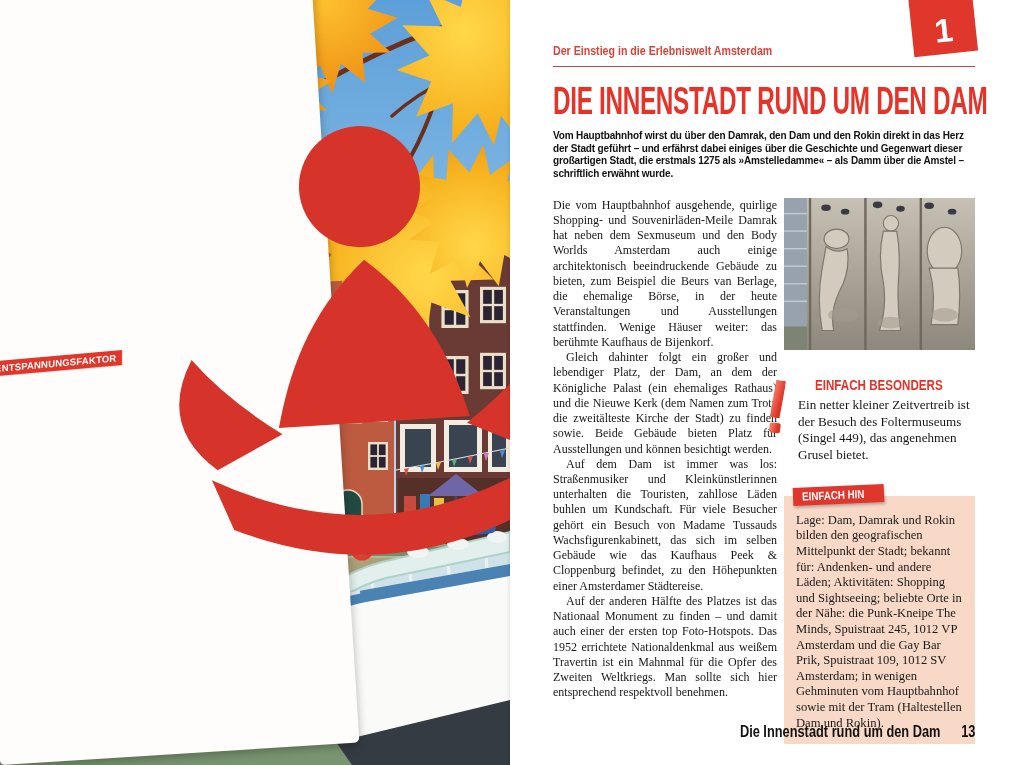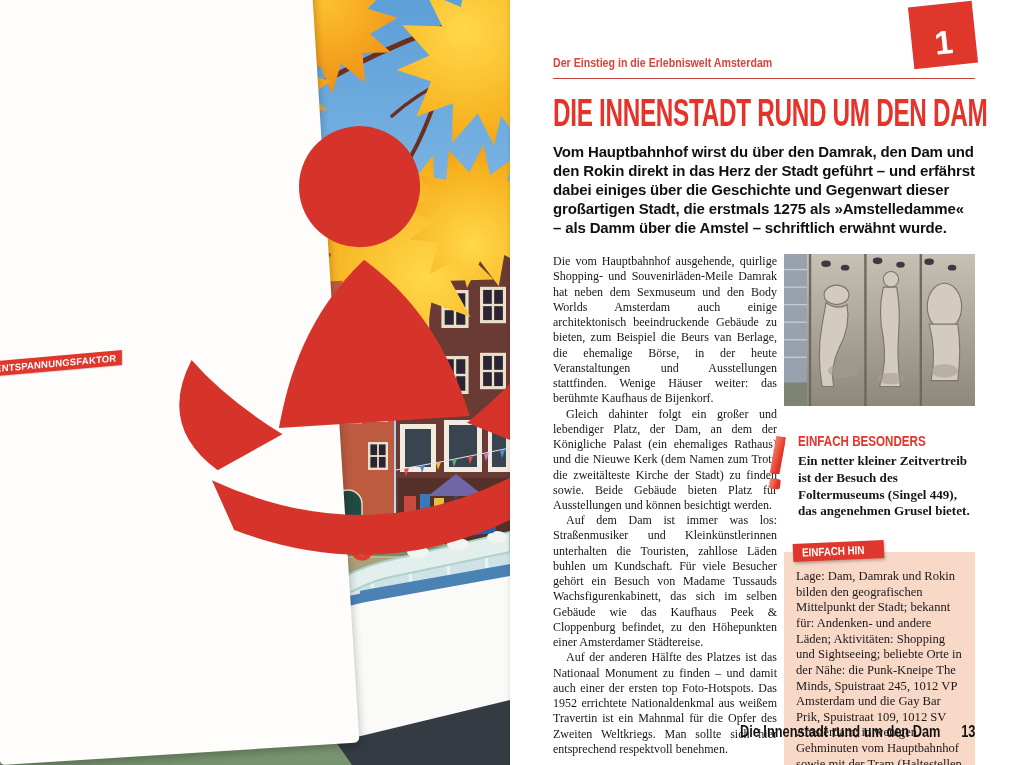--- a/index.html
+++ b/index.html
@@ -16,47 +16,47 @@
                 padding:13px 10px 14px 14px;box-shadow:0 3px 10px rgba(0,0,0,.28);}
   .rrow{display:flex;align-items:center;margin:2.5px 0;min-height:17px;}
   .rbadge-cell{width:126px;flex:0 0 126px;}
   .rbadge{display:inline-block;background:#e0372c;color:#fff;font-weight:bold;font-size:9.5px;
           letter-spacing:.2px;padding:2px 6px 2px 6px;transform:skewX(-5deg) rotate(-1.4deg);
           white-space:nowrap;box-shadow:1px 1px 1px rgba(0,0,0,.15);}
   .ricons{display:flex;align-items:center;flex-wrap:nowrap;}
   .ricons .ico{margin-right:4px;flex:0 0 auto;display:inline-flex;align-items:center;justify-content:center;}
   
   .text-page{position:absolute;left:510px;top:0;width:510px;height:765px;background:#fff;
-             padding:16px 45px 0 43px;box-sizing:border-box;}
+             padding:4px 45px 0 43px;box-sizing:border-box;}
   .cx{display:inline-block;transform-origin:0 50%;white-space:nowrap;}
   .s64{transform:scaleX(.64);} .s8{transform:scaleX(.8);} .s85{transform:scaleX(.85);}
   .cxr{transform-origin:100% 50%;}
   .kicker-row{position:relative;padding-top:37px;}
   .kicker{color:#d8453c;font-weight:bold;font-size:12.5px;}
   .kicker-rule{border:none;border-top:1.2px solid #c4463c;margin:7px 0 0 0;}
   .chapter-badge{position:absolute;top:-12px;right:0px;width:64px;height:62px;background:#e0372c;
                  transform:rotate(-6deg);display:flex;align-items:flex-end;justify-content:center;
                  color:#fff;font-size:33px;font-weight:bold;padding-bottom:4px;box-sizing:border-box;}
   .title{color:#e5332a;font-size:38px;font-weight:bold;margin:13px 0 10px 0;height:40px;letter-spacing:-.5px;}
-  .intro{font-weight:bold;font-size:15px;line-height:1.27;letter-spacing:-.15px;color:#101010;margin:0;}
+  .intro{font-weight:bold;font-size:10px;line-height:1.27;letter-spacing:-.15px;color:#101010;margin:0;}
   .columns{display:flex;margin-top:17px;}
   .col1{width:224px;flex:0 0 224px;margin-right:7px;}
   .col2{width:191px;flex:0 0 191px;}
   p.bodyp{font-family:"Liberation Serif",serif;font-size:12px;line-height:1.27;color:#161616;
           text-align:justify;margin:0;}
   p.bodyp + p.bodyp{text-indent:13px;}
   .relief{width:191px;height:152px;display:block;}
   .special{margin-top:27px;position:relative;padding-left:14px;}
   .bang{position:absolute;left:-13px;top:3px;transform:rotate(7deg);}
   .bang .bar{width:12px;height:38px;background:linear-gradient(100deg,#f4755e 20%,#df3528 70%);
              clip-path:polygon(18% 0,100% 0,82% 100%,0 100%);border-radius:2px;}
   .bang .dot{width:11px;height:10px;margin-top:5px;margin-left:1px;border-radius:2px;
              background:linear-gradient(100deg,#f4755e 20%,#df3528 70%);}
-  .special h3{color:#e5332a;font-size:14.5px;margin:0 0 4px 0;letter-spacing:0;}
-  .special p{font-family:"Liberation Serif",serif;font-weight:bold;font-size:13.1px;line-height:1.28;
+  .special h3{color:#e5332a;font-size:14.5px;margin:0 0 4px 0;letter-spacing:0;text-align:right;}
+  .special p{font-family:"Liberation Serif",serif;font-weight:normal;font-size:13.1px;line-height:1.28;
              color:#161616;margin:0;}
   .infobox{margin-top:32px;background:#f8d8c7;padding:17px 12px 13px 12px;position:relative;}
   .infobadge{position:absolute;top:-10px;left:9px;background:#e0372c;color:#fff;font-weight:bold;
              font-size:11.5px;padding:3px 9px;transform:rotate(-2.5deg);box-shadow:1px 2px 3px rgba(0,0,0,.25);}
   .infobox p{font-family:"Liberation Serif",serif;font-size:12.6px;line-height:1.24;color:#1a1a1a;margin:0;}
   .infobox b{font-weight:normal;}
   .footer{position:absolute;right:45px;bottom:24px;font-size:16px;font-weight:bold;color:#111;}
   .footer .pageno{margin-left:26px;}
 </style>
 </head>

